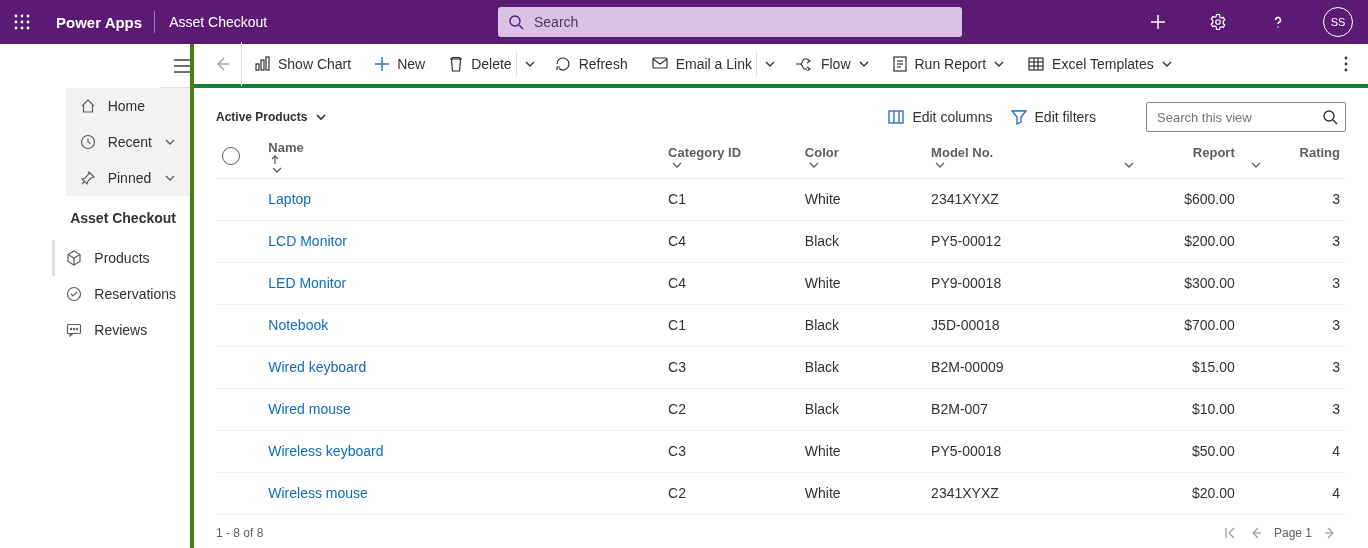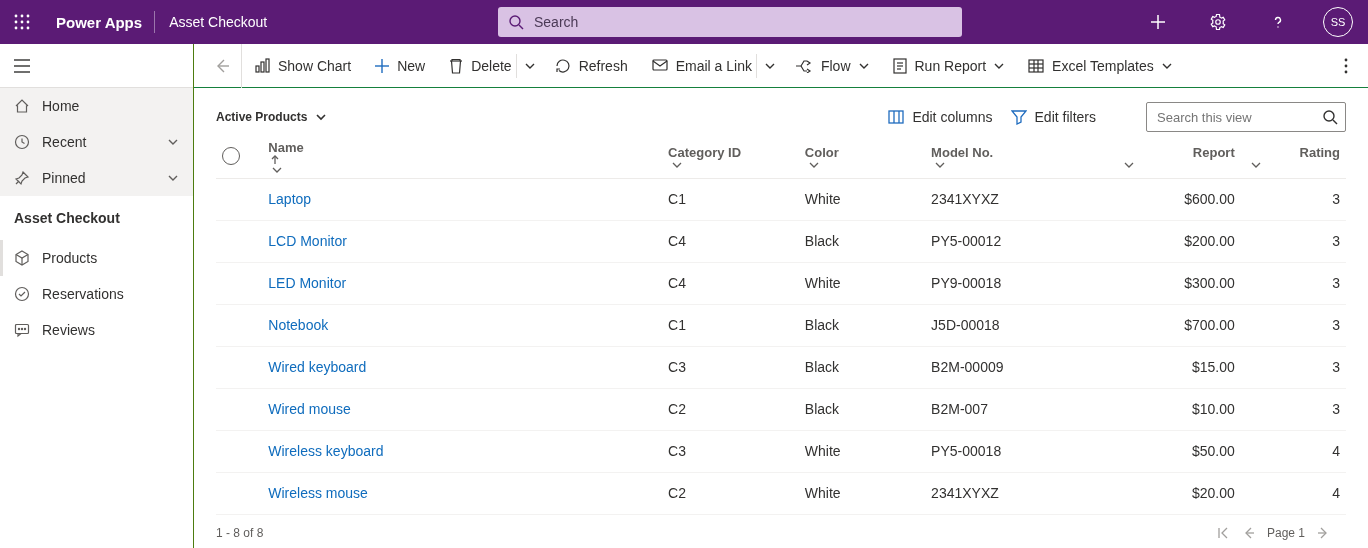--- a/index.html
+++ b/index.html
@@ -21,33 +21,33 @@
   .search input::placeholder { color:#4b3a56; }
   .top-actions { margin-left:auto; display:flex; align-items:center; gap:20px; padding-right:10px;}
   .top-icon { width:40px; height:44px; display:flex; align-items:center; justify-content:center; cursor:pointer; }
   .avatar-circle { width:30px; height:30px; border-radius:50%; border:1px solid #fff;
                    display:flex; align-items:center; justify-content:center; font-size:11px; }
 
   
   .shell { display:flex; height:504px; }
 
   
-  .sidebar { width:194px; border-right:1px solid #4d7c0f; display:flex; flex-direction:column; }
+  .sidebar { width:194px; border-right:4px solid #4d7c0f; display:flex; flex-direction:column;align-items:flex-end; }
   .sb-toggle { height:44px; display:flex; align-items:center; padding-left:14px; border-bottom:1px solid #e1dfdd; }
   .sb-item { height:36px; display:flex; align-items:center; padding:0 14px; cursor:pointer; gap:12px; font-size:14px;}
   .sb-item .label { flex:1; }
   .sb-head { height:44px; display:flex; align-items:center; padding:0 14px; font-weight:600; font-size:14px;}
   .sb-item.selected { background:#fff; position:relative; }
   .sb-item.selected::before { content:""; position:absolute; left:0; top:0; bottom:0; width:3px; background:#e1dfdd; }
   .sb-area { background:#f3f2f1; flex:0 0 auto; }
   .sb-section { background:#fff; }
 
   
   .main { flex:1; display:flex; flex-direction:column; position:relative;}
-  .cmdbar { height:44px; border-bottom:1px solid #15803d; display:flex; align-items:center; padding:0 8px; }
+  .cmdbar { height:44px; border-bottom:4px solid #15803d; display:flex; align-items:center; padding:0 8px; }
   .cmdbar .back { width:40px; display:flex; justify-content:center; color:#a19f9d; border-right:1px solid #e1dfdd; height:44px; align-items:center;}
   .cmd { display:flex; align-items:center; gap:8px; padding:0 12px; height:44px; cursor:pointer; font-size:14px;}
   .cmd svg { color:#323130; }
   .cmd.split { padding-right:4px; }
   .chev-split { padding:0 8px; border-left:1px solid #e1dfdd; height:24px; display:flex; align-items:center; }
   .cmd-overflow { margin-left:auto; padding:0 12px; cursor:pointer; }
 
   
   .viewhdr { display:flex; align-items:center; padding:14px 22px 6px 22px; }
   .viewtitle { font-size:12px; font-weight:600; display:flex; align-items:center; gap:8px; cursor:pointer;}
@@ -66,21 +66,21 @@
              border-bottom:1px solid #edebe9; padding:0 6px; white-space:nowrap; }
   .grid th.right, .grid td.right { text-align:right; }
   .grid td { height:42px; border-bottom:1px solid #f3f2f1; padding:0 6px; font-size:14px;}
   .grid a.rowlink { color:#0f6cbd; text-decoration:none; }
   .selcol { width:44px; }
   .hdr-chev { color:#605e5c; margin-left:4px; }
   .sort-arrow { margin:0 2px; }
   .sel-circle { width:18px; height:18px; border:1px solid #605e5c; border-radius:50%; display:inline-block;}
 
   
-  .gridfooter { position:absolute; bottom:0; left:0; right:15px; height:30px; padding:0 22px;
+  .gridfooter { position:absolute; bottom:0; left:0; right:8px; height:30px; padding:0 22px;
                 display:flex; align-items:center; font-size:12px; color:#605e5c; background:#fff;}
   .pager { margin-left:auto; display:flex; align-items:center; gap:10px; }
   .pager .pg-btn { color:#a19f9d; cursor:pointer; padding:2px;}
   svg { display:block; }
 </style>
 </head>
 <body>
 
 <div class="topbar">
   <div class="waffle">

